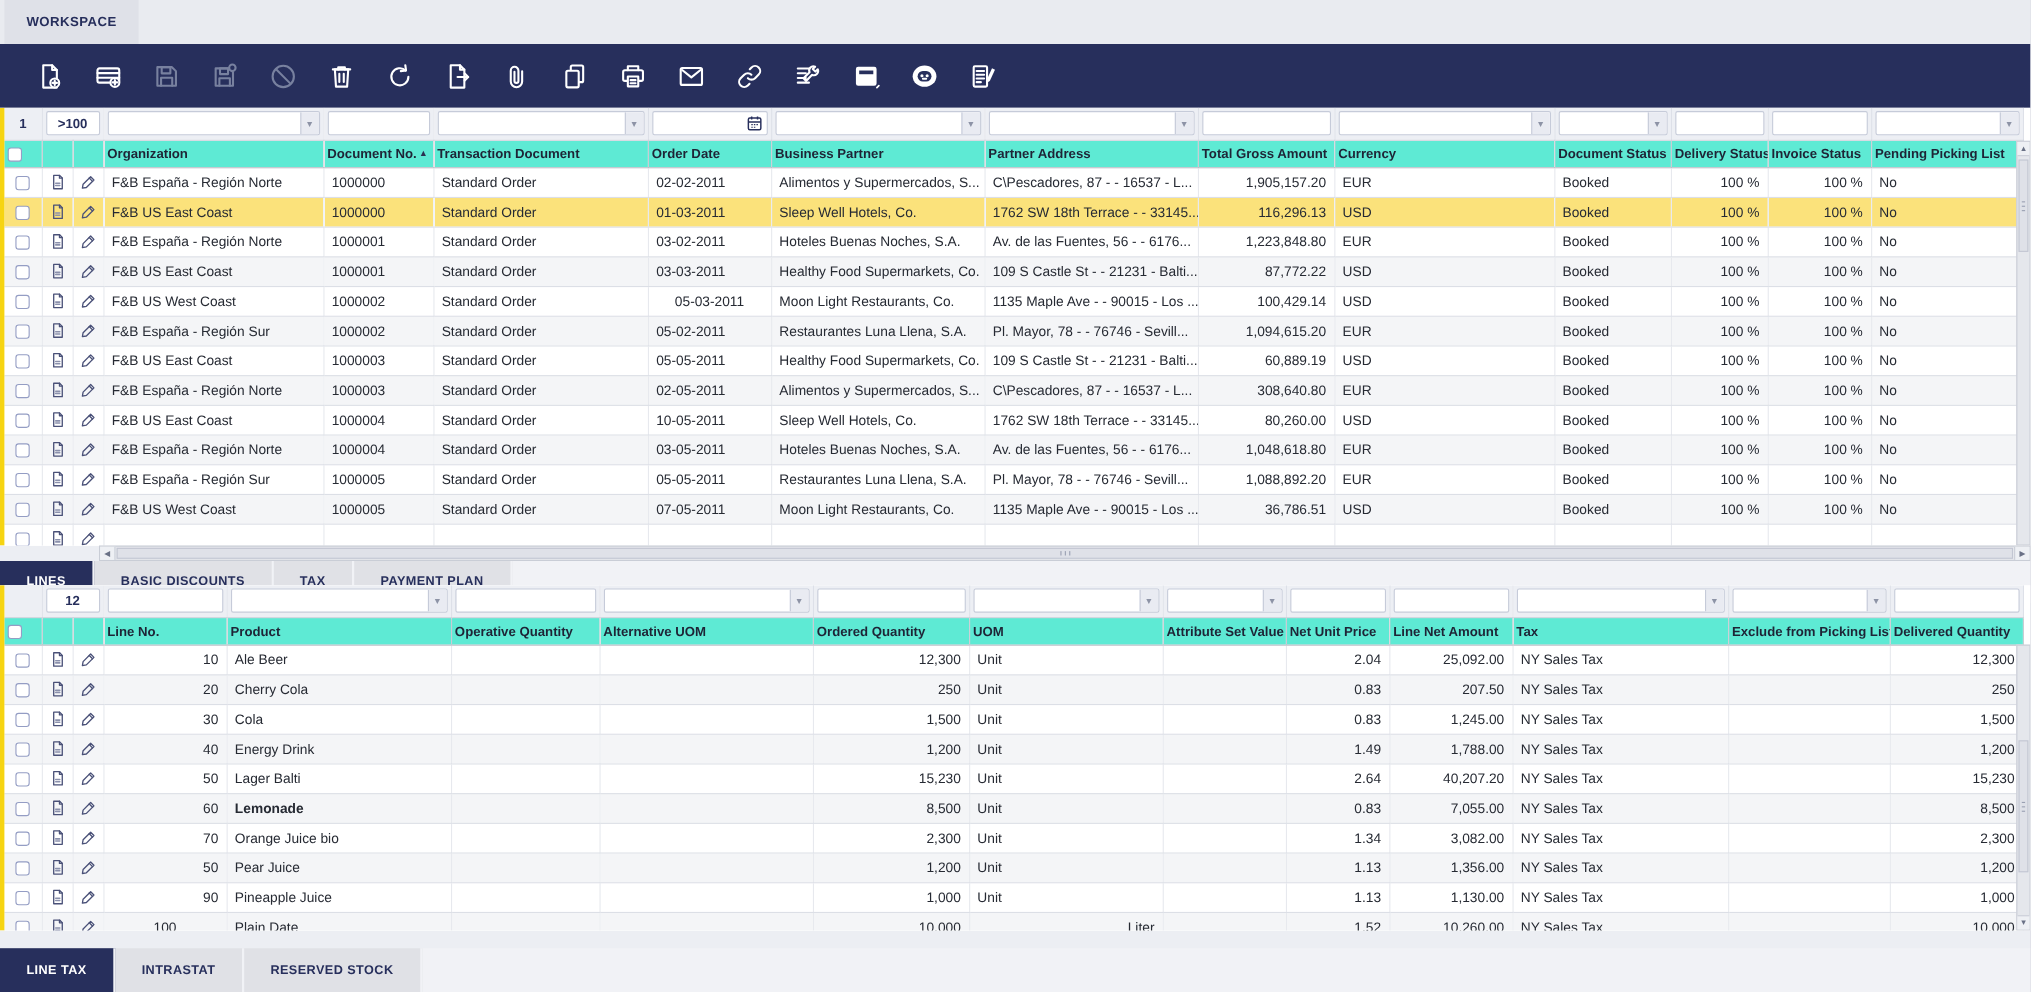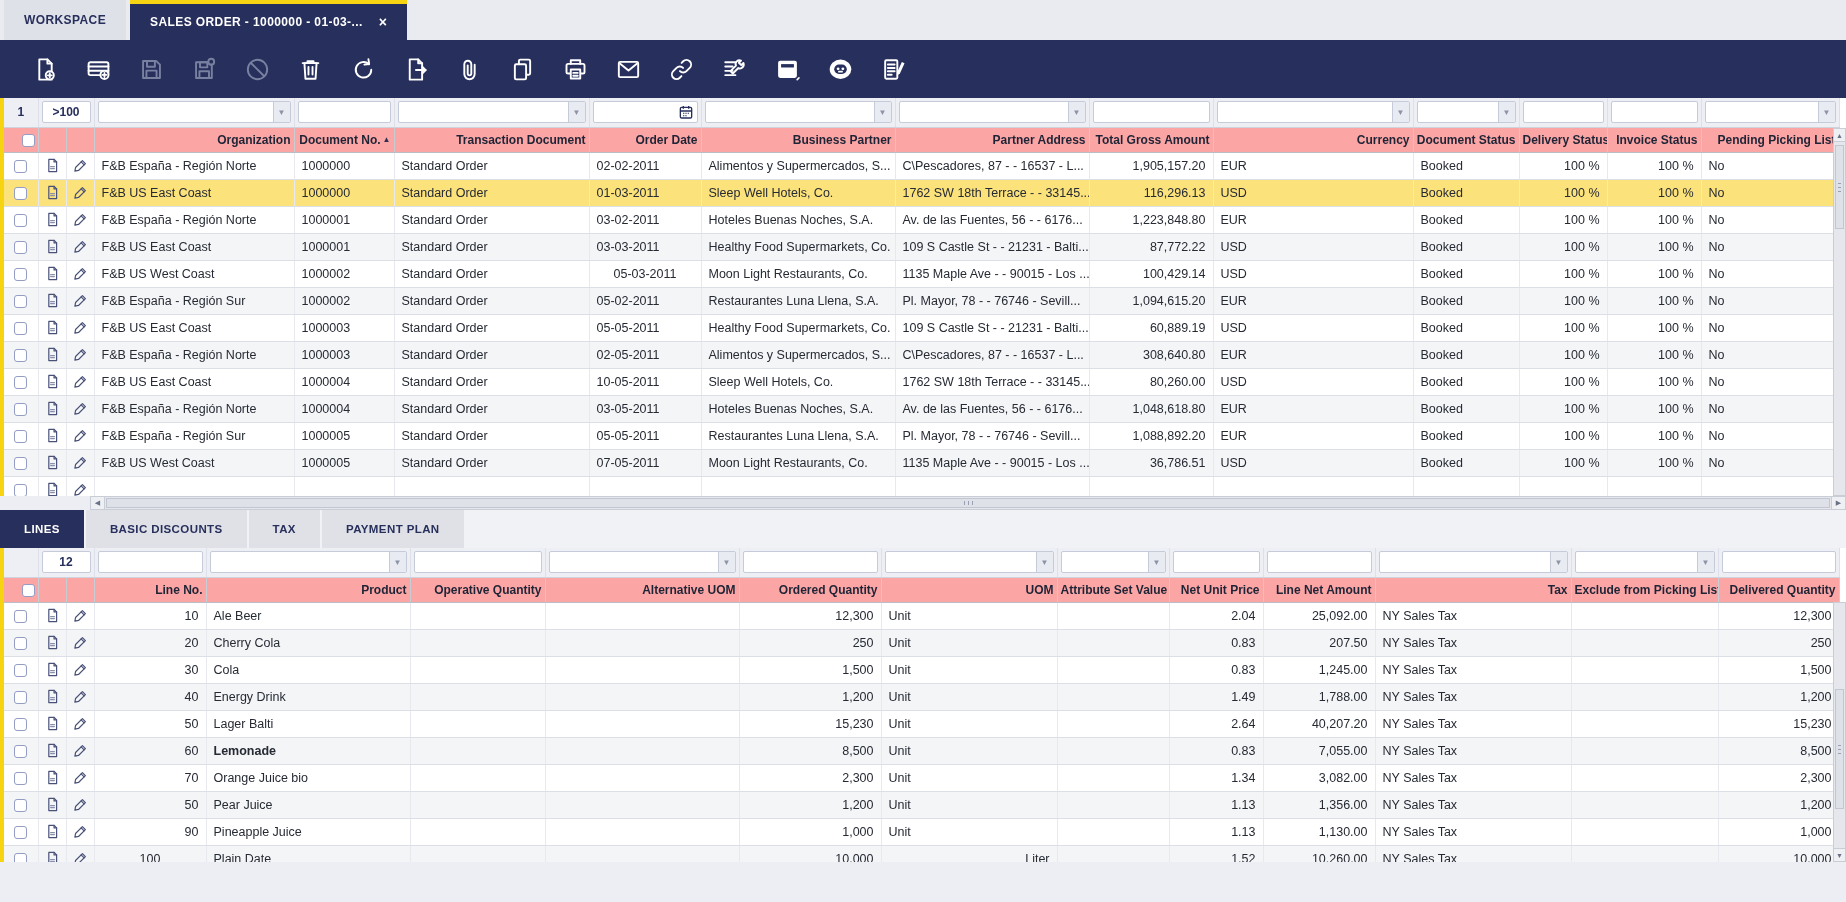--- a/index.html
+++ b/index.html
@@ -20,40 +20,40 @@
   .tbi{width:27px;height:27px;color:#fff;cursor:pointer;flex:none}
   .tbi svg{width:100%;height:100%;fill:none;stroke:currentColor;stroke-width:1.7;stroke-linecap:round;stroke-linejoin:round}
   .tbi.disabled{color:#78819f;cursor:default}
   .tb-buttons{margin-left:auto;display:flex;gap:18px;padding-right:14px}
   .ybtn{background:#f6d412;color:#272f5c;border:none;border-radius:8px;padding:9px 20px;
     font-family:inherit;font-size:12.5px;font-weight:bold;letter-spacing:.5px;cursor:pointer;white-space:nowrap}
 
   
   .grid-section{position:absolute;left:0;right:0;background:#fff;overflow:hidden}
   #ordersSection{top:98px;height:398px}
-  #linesSection{top:548px;height:314px}
+  #linesSection{top:532px;height:314px}
   .ystripe{position:absolute;left:0;top:0;bottom:0;width:4px;background:#f6d412;z-index:6}
 
   table.grid{border-collapse:collapse;table-layout:fixed;width:1829px;margin-left:4px;background:#fff}
   .grid td,.grid th{overflow:hidden;white-space:nowrap}
 
   
   .frow td{height:29px;background:#edeff4;border-bottom:1px solid #cfd3dc;border-right:1px solid #dde0e8;padding:3px 3px}
   .frow td.ind{text-align:center;font-size:12px;font-weight:bold;color:#272f5c;padding:3px 2px}
   .fwrap{display:flex;height:22px;background:#fff;border:1px solid #c6cbd9;border-radius:2px;align-items:stretch;overflow:hidden}
   .fwrap.cnt{align-items:center;justify-content:center;font-size:12px;font-weight:bold;color:#272f5c}
   .finput{flex:1}
   .fbtn{width:17px;flex:none;background:#e9ebf2;border-left:1px solid #c6cbd9;display:flex;align-items:center;justify-content:center;
     font-size:8px;color:#8d93a6;cursor:pointer}
   .fcal{width:22px;flex:none;display:flex;align-items:center;justify-content:center;cursor:pointer}
   .fcal svg{width:16px;height:16px;fill:none;stroke:#272f5c;stroke-width:2}
 
   
-  .grid th{height:25px;background:#fca5a5;border-right:1px solid #c8ccd3;border-bottom:1px solid #b9bdc5;
-    font-size:12px;font-weight:bold;color:#1e2436;text-align:right;padding:0 3px;cursor:pointer}
+  .grid th{height:25px;background:#5eead4;border-right:1px solid #c8ccd3;border-bottom:1px solid #b9bdc5;
+    font-size:12px;font-weight:bold;color:#1e2436;text-align:left;padding:0 3px;cursor:pointer}
   .sortarrow{font-size:8px;vertical-align:2px;margin-left:2px;color:#2b3150}
 
   
   .grid tbody td{height:27px;border-bottom:1px solid #dcdfe6;border-right:1px solid #e7e9ee;
     font-size:12.5px;color:#262a33;padding:0 7px;background:#fff;cursor:default}
   .grid tr.alt td{background:#f4f5f7}
   .grid tr.sel td{background:#fbe27b}
   .grid td.ic{padding:0;text-align:center}
   .cb{width:13px;height:13px;border:1.5px solid #949dc4;border-radius:3px;background:#fff;display:inline-block;vertical-align:middle;cursor:pointer}
   .rowicon{display:inline-block;width:17px;height:17px;vertical-align:middle;cursor:pointer}
@@ -86,24 +86,20 @@
   .griph{position:absolute;left:2px;right:2px;top:50%;height:1px;background:#9aa0b2;box-shadow:0 4px 0 #9aa0b2,0 -4px 0 #9aa0b2}
 </style>
 </head>
 <body>
 
 <div id="screen">
 
   <div class="tabbar">
     <div class="wtab">
       <span>WORKSPACE</span>
-    </div>
-    <div class="wtab active">
-      <span>SALES ORDER - 1000000 - 01-03-...</span>
-      <span class="close">×</span>
     </div>
   </div>
 
   <div class="toolbar">
     <div class="tb-icons" id="tbIcons">
         <span class="tbi"><svg viewBox="0 0 24 24">
             <path d="M6.5 3h7.2l3.8 3.8V21H6.5z"></path>
             <path d="M13.7 3v3.8h3.8"></path>
             <circle cx="15.8" cy="17.2" r="3.6" fill="#272f5c"></circle>
             <path d="M15.8 15.4v3.6M14 17.2h3.6"></path>
@@ -1002,14 +998,19 @@
         </tbody>
       </table>
       <div class="vscroll" id="linesV">
       <div class="vs-thumb" style="top:86px;height:120px">
           <div class="griph"></div>
         </div>
       <div class="vs-arrow bottom">▼</div>
     </div>
   </div>
 
+  <div class="subtabs" id="bottomTabs">
+      <div class="ctab active">LINE TAX</div>
+      <div class="ctab">INTRASTAT</div>
+      <div class="ctab">RESERVED STOCK</div>
+    </div>
 
 </div>
 
 </body></html>

